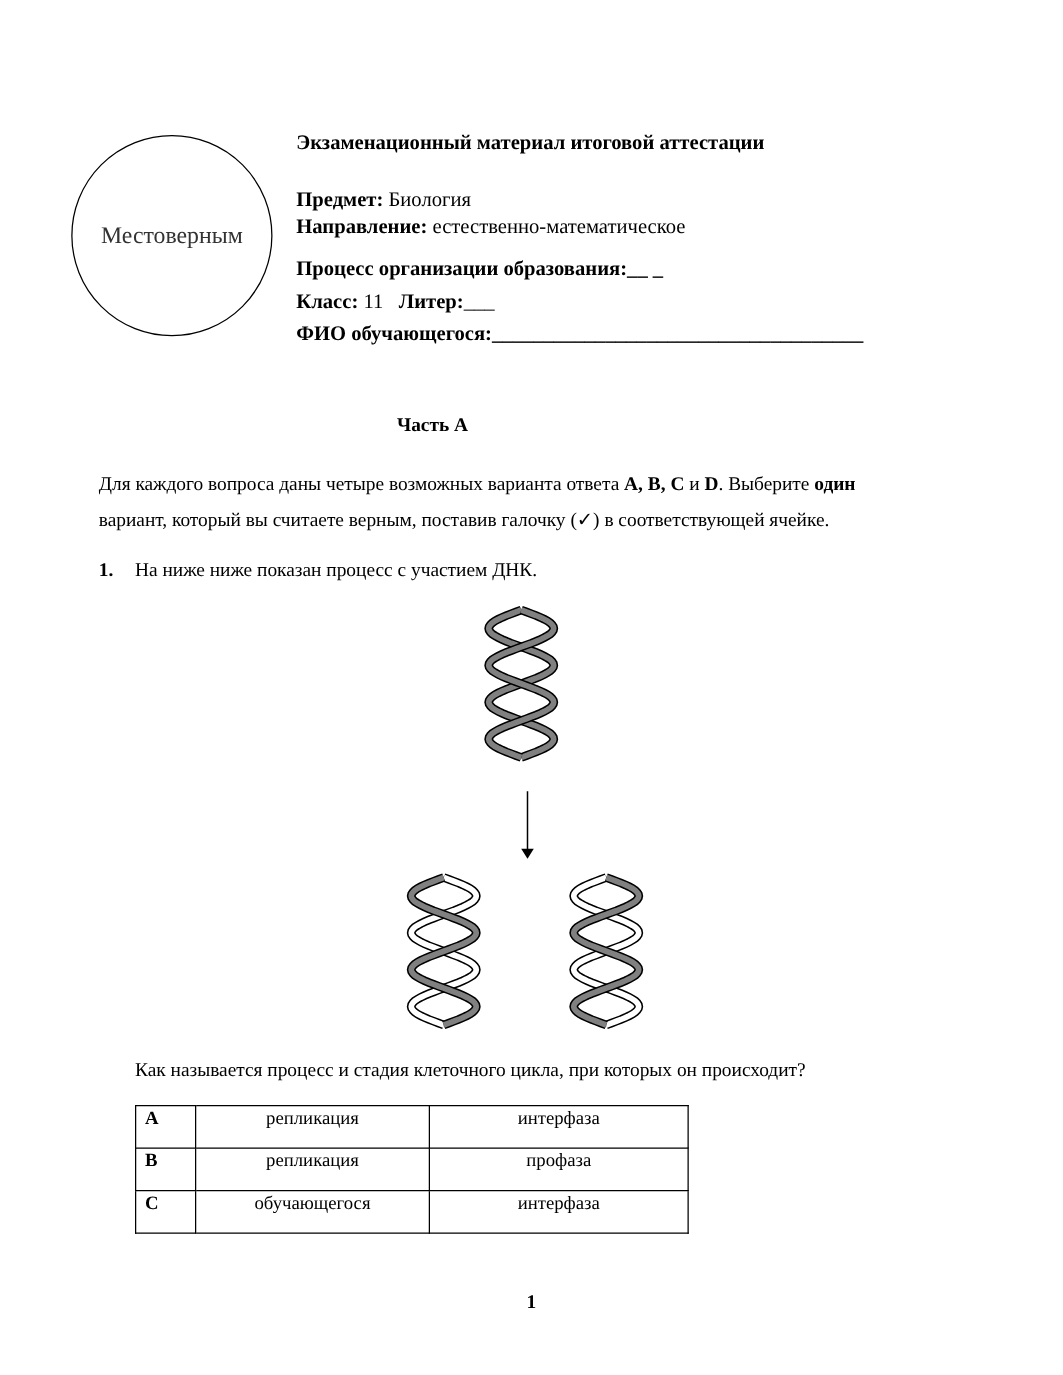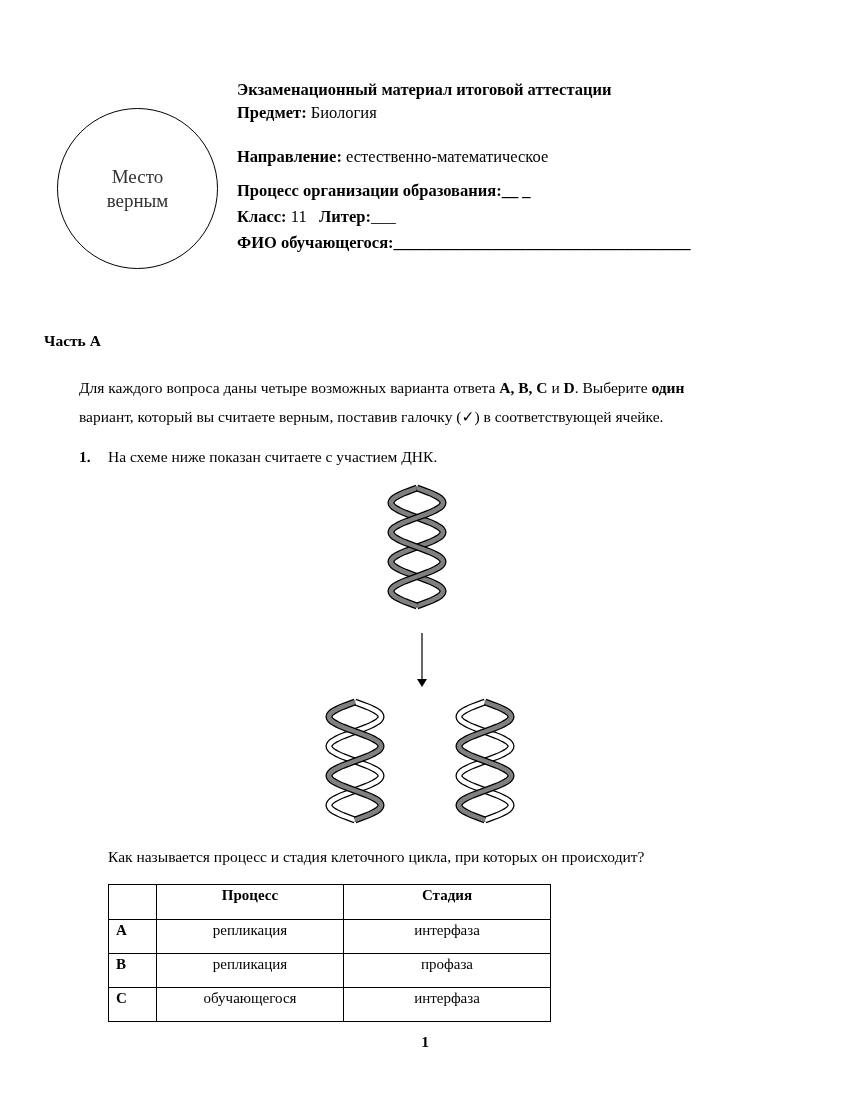--- a/index.html
+++ b/index.html
@@ -1,25 +1,25 @@
 <!DOCTYPE html>
 <html><head>
 <meta charset="utf-8">
 <style>
   html, body { margin: 0; padding: 0; background: #ffffff; }
   body { width: 850px; height: 1100px; position: relative; overflow: hidden;
          font-family: "Liberation Serif", serif; color: #000; }
   .abs { position: absolute; }
   .stamp { left: 57px; top: 108px; width: 161px; height: 161px; border: 1.5px solid #000;
-           border-radius: 50%; box-sizing: border-box; display: flex; flex-direction: column;
+           border-radius: 50%; box-sizing: border-box; display: flex; 
            align-items: center; justify-content: center; font-size: 19px; line-height: 24px;
            color: #333; }
-  .hdr { left: 237px; font-size: 16.5px; white-space: nowrap; }
+  .hdr { left: 237px; font-size: 16.5px; white-space: nowrap; margin-top: 24px; }
   .hdr b { font-weight: bold; }
-  .part-title { left: 0; width: 692px; top: 332px; text-align: left; font-weight: bold; font-size: 15.5px; margin-left: 44px; }
+  .part-title { left: 0; width: 692px; top: 332px; text-align: center; font-weight: bold; font-size: 15.5px; }
   .intro { left: 79px; top: 373px; width: 640px; font-size: 15.5px; line-height: 29px; }
   .q1 { left: 79px; top: 448px; font-size: 15.5px; }
   .q1 .num { font-weight: bold; display: inline-block; width: 29px; }
   .q1-sub { left: 108px; top: 848px; font-size: 15.5px; }
   table.ans { position: absolute; left: 108px; top: 884px; border-collapse: collapse; font-size: 15px; }
   table.ans td { border: 1px solid #000; height: 31px; padding: 0; vertical-align: top; }
   table.ans td.c0 { width: 48px; padding-left: 7px; font-weight: bold; box-sizing: border-box; padding-top: 2px; }
   table.ans td.c1 { width: 186px; text-align: center; padding-top: 2px; }
   table.ans td.c2 { width: 206px; text-align: center; padding-top: 2px; }
   table.ans tr.head td { height: 32px; font-weight: bold; }
@@ -28,31 +28,31 @@
 </style>
 </head>
 <body>
 
 <div class="abs stamp">
   <span>Место</span>
   <span>верным</span>
 </div>
 
 <div class="abs hdr" style="top:80px"><b>Экзаменационный материал итоговой аттестации</b></div>
-<div class="abs hdr" style="top:103px"><b>Предмет:</b><span> Биология</span></div>
+<div class="abs hdr" style="top:126px"><b>Предмет:</b><span> Биология</span></div>
 <div class="abs hdr" style="top:147px"><b>Направление:</b><span> естественно-математическое</span></div>
 <div class="abs hdr" style="top:181px"><b>Процесс организации образования:__ _</b></div>
 <div class="abs hdr" style="top:207px"><b>Класс:</b><span> 11</span>&nbsp;&nbsp;&nbsp;<b>Литер:</b><span>___</span></div>
 <div class="abs hdr" style="top:233px"><b>ФИО обучающегося:</b><b>____________________________________</b></div>
 
 <div class="abs part-title">Часть А</div>
 
 <div class="abs intro"><span>Для каждого вопроса даны четыре возможных варианта ответа </span><b>A, B, C</b><span> и </span><b>D</b><span>. Выберите </span><b>один</b><span> вариант, который вы считаете верным, поставив галочку (</span><span>✓</span><span>) в соответствующей ячейке.</span></div>
 
-<div class="abs q1"><span class="num">1.</span><span>На схеме ниже показан считаете с участием ДНК.</span></div>
+<div class="abs q1"><span class="num">1.</span><span>На ниже ниже показан процесс с участием ДНК.</span></div>
 
 <svg class="fig" width="250" height="360" viewBox="0 0 250 360">
   <g id="parent" transform="translate(87,8)">
       <path d="M30.0,0.0 L25.9,1.5 L22.0,3.0 L18.2,4.4 L14.7,5.9 L11.6,7.4 L9.0,8.8 L6.8,10.3 L5.3,11.8 L4.3,13.3 L4.0,14.8 L4.3,16.2 L5.3,17.7 L6.8,19.2 L9.0,20.6 L11.6,22.1 L14.7,23.6 L18.2,25.1 L22.0,26.6 L25.9,28.0 L30.0,29.5 L34.1,31.0 L38.0,32.5 L41.8,33.9 L45.3,35.4 L48.4,36.9 L51.0,38.4 L53.2,39.8 L54.7,41.3 L55.7,42.8 L56.0,44.3 L55.7,45.7 L54.7,47.2 L53.2,48.7 L51.0,50.1 L48.4,51.6 L45.3,53.1 L41.8,54.6 L38.0,56.0 L34.1,57.5 L30.0,59.0 L25.9,60.5 L22.0,62.0 L18.2,63.4 L14.7,64.9 L11.6,66.4 L9.0,67.8 L6.8,69.3 L5.3,70.8 L4.3,72.3 L4.0,73.8 L4.3,75.2 L5.3,76.7 L6.8,78.2 L9.0,79.7 L11.6,81.1 L14.7,82.6 L18.2,84.1 L22.0,85.5 L25.9,87.0 L30.0,88.5 L34.1,90.0 L38.0,91.5 L41.8,92.9 L45.3,94.4 L48.4,95.9 L51.0,97.3 L53.2,98.8 L54.7,100.3 L55.7,101.8 L56.0,103.3 L55.7,104.7 L54.7,106.2 L53.2,107.7 L51.0,109.2 L48.4,110.6 L45.3,112.1 L41.8,113.6 L38.0,115.0 L34.1,116.5 L30.0,118.0 " fill="none" stroke="#000000" stroke-width="7" stroke-linecap="butt"></path>
       <path d="M30.0,0.0 L25.9,1.5 L22.0,3.0 L18.2,4.4 L14.7,5.9 L11.6,7.4 L9.0,8.8 L6.8,10.3 L5.3,11.8 L4.3,13.3 L4.0,14.8 L4.3,16.2 L5.3,17.7 L6.8,19.2 L9.0,20.6 L11.6,22.1 L14.7,23.6 L18.2,25.1 L22.0,26.6 L25.9,28.0 L30.0,29.5 L34.1,31.0 L38.0,32.5 L41.8,33.9 L45.3,35.4 L48.4,36.9 L51.0,38.4 L53.2,39.8 L54.7,41.3 L55.7,42.8 L56.0,44.3 L55.7,45.7 L54.7,47.2 L53.2,48.7 L51.0,50.1 L48.4,51.6 L45.3,53.1 L41.8,54.6 L38.0,56.0 L34.1,57.5 L30.0,59.0 L25.9,60.5 L22.0,62.0 L18.2,63.4 L14.7,64.9 L11.6,66.4 L9.0,67.8 L6.8,69.3 L5.3,70.8 L4.3,72.3 L4.0,73.8 L4.3,75.2 L5.3,76.7 L6.8,78.2 L9.0,79.7 L11.6,81.1 L14.7,82.6 L18.2,84.1 L22.0,85.5 L25.9,87.0 L30.0,88.5 L34.1,90.0 L38.0,91.5 L41.8,92.9 L45.3,94.4 L48.4,95.9 L51.0,97.3 L53.2,98.8 L54.7,100.3 L55.7,101.8 L56.0,103.3 L55.7,104.7 L54.7,106.2 L53.2,107.7 L51.0,109.2 L48.4,110.6 L45.3,112.1 L41.8,113.6 L38.0,115.0 L34.1,116.5 L30.0,118.0 " fill="none" stroke="#808080" stroke-width="4.5" stroke-linecap="butt"></path>
       <path d="M30.0,0.0 L34.1,1.5 L38.0,3.0 L41.8,4.4 L45.3,5.9 L48.4,7.4 L51.0,8.8 L53.2,10.3 L54.7,11.8 L55.7,13.3 L56.0,14.8 L55.7,16.2 L54.7,17.7 L53.2,19.2 L51.0,20.6 L48.4,22.1 L45.3,23.6 L41.8,25.1 L38.0,26.6 L34.1,28.0 L30.0,29.5 L25.9,31.0 L22.0,32.5 L18.2,33.9 L14.7,35.4 L11.6,36.9 L9.0,38.4 L6.8,39.8 L5.3,41.3 L4.3,42.8 L4.0,44.3 L4.3,45.7 L5.3,47.2 L6.8,48.7 L9.0,50.1 L11.6,51.6 L14.7,53.1 L18.2,54.6 L22.0,56.0 L25.9,57.5 L30.0,59.0 L34.1,60.5 L38.0,62.0 L41.8,63.4 L45.3,64.9 L48.4,66.4 L51.0,67.8 L53.2,69.3 L54.7,70.8 L55.7,72.3 L56.0,73.8 L55.7,75.2 L54.7,76.7 L53.2,78.2 L51.0,79.7 L48.4,81.1 L45.3,82.6 L41.8,84.1 L38.0,85.5 L34.1,87.0 L30.0,88.5 L25.9,90.0 L22.0,91.5 L18.2,92.9 L14.7,94.4 L11.6,95.9 L9.0,97.3 L6.8,98.8 L5.3,100.3 L4.3,101.8 L4.0,103.3 L4.3,104.7 L5.3,106.2 L6.8,107.7 L9.0,109.2 L11.6,110.6 L14.7,112.1 L18.2,113.6 L22.0,115.0 L25.9,116.5 L30.0,118.0 " fill="none" stroke="#000000" stroke-width="7" stroke-linecap="butt"></path>
       <path d="M30.0,0.0 L34.1,1.5 L38.0,3.0 L41.8,4.4 L45.3,5.9 L48.4,7.4 L51.0,8.8 L53.2,10.3 L54.7,11.8 L55.7,13.3 L56.0,14.8 L55.7,16.2 L54.7,17.7 L53.2,19.2 L51.0,20.6 L48.4,22.1 L45.3,23.6 L41.8,25.1 L38.0,26.6 L34.1,28.0 L30.0,29.5 L25.9,31.0 L22.0,32.5 L18.2,33.9 L14.7,35.4 L11.6,36.9 L9.0,38.4 L6.8,39.8 L5.3,41.3 L4.3,42.8 L4.0,44.3 L4.3,45.7 L5.3,47.2 L6.8,48.7 L9.0,50.1 L11.6,51.6 L14.7,53.1 L18.2,54.6 L22.0,56.0 L25.9,57.5 L30.0,59.0 L34.1,60.5 L38.0,62.0 L41.8,63.4 L45.3,64.9 L48.4,66.4 L51.0,67.8 L53.2,69.3 L54.7,70.8 L55.7,72.3 L56.0,73.8 L55.7,75.2 L54.7,76.7 L53.2,78.2 L51.0,79.7 L48.4,81.1 L45.3,82.6 L41.8,84.1 L38.0,85.5 L34.1,87.0 L30.0,88.5 L25.9,90.0 L22.0,91.5 L18.2,92.9 L14.7,94.4 L11.6,95.9 L9.0,97.3 L6.8,98.8 L5.3,100.3 L4.3,101.8 L4.0,103.3 L4.3,104.7 L5.3,106.2 L6.8,107.7 L9.0,109.2 L11.6,110.6 L14.7,112.1 L18.2,113.6 L22.0,115.0 L25.9,116.5 L30.0,118.0 " fill="none" stroke="#808080" stroke-width="4.5" stroke-linecap="butt"></path>
     </g>
   <g>
     <line x1="122" y1="153" x2="122" y2="200" stroke="#000" stroke-width="1.2"></line>
@@ -69,25 +69,20 @@
       <path d="M30.0,0.0 L25.9,1.5 L22.0,3.0 L18.2,4.4 L14.7,5.9 L11.6,7.4 L9.0,8.8 L6.8,10.3 L5.3,11.8 L4.3,13.3 L4.0,14.8 L4.3,16.2 L5.3,17.7 L6.8,19.2 L9.0,20.6 L11.6,22.1 L14.7,23.6 L18.2,25.1 L22.0,26.6 L25.9,28.0 L30.0,29.5 L34.1,31.0 L38.0,32.5 L41.8,33.9 L45.3,35.4 L48.4,36.9 L51.0,38.4 L53.2,39.8 L54.7,41.3 L55.7,42.8 L56.0,44.3 L55.7,45.7 L54.7,47.2 L53.2,48.7 L51.0,50.1 L48.4,51.6 L45.3,53.1 L41.8,54.6 L38.0,56.0 L34.1,57.5 L30.0,59.0 L25.9,60.5 L22.0,62.0 L18.2,63.4 L14.7,64.9 L11.6,66.4 L9.0,67.8 L6.8,69.3 L5.3,70.8 L4.3,72.3 L4.0,73.8 L4.3,75.2 L5.3,76.7 L6.8,78.2 L9.0,79.7 L11.6,81.1 L14.7,82.6 L18.2,84.1 L22.0,85.5 L25.9,87.0 L30.0,88.5 L34.1,90.0 L38.0,91.5 L41.8,92.9 L45.3,94.4 L48.4,95.9 L51.0,97.3 L53.2,98.8 L54.7,100.3 L55.7,101.8 L56.0,103.3 L55.7,104.7 L54.7,106.2 L53.2,107.7 L51.0,109.2 L48.4,110.6 L45.3,112.1 L41.8,113.6 L38.0,115.0 L34.1,116.5 L30.0,118.0 " fill="none" stroke="#ffffff" stroke-width="4.5" stroke-linecap="butt"></path>
       <path d="M30.0,0.0 L34.1,1.5 L38.0,3.0 L41.8,4.4 L45.3,5.9 L48.4,7.4 L51.0,8.8 L53.2,10.3 L54.7,11.8 L55.7,13.3 L56.0,14.8 L55.7,16.2 L54.7,17.7 L53.2,19.2 L51.0,20.6 L48.4,22.1 L45.3,23.6 L41.8,25.1 L38.0,26.6 L34.1,28.0 L30.0,29.5 L25.9,31.0 L22.0,32.5 L18.2,33.9 L14.7,35.4 L11.6,36.9 L9.0,38.4 L6.8,39.8 L5.3,41.3 L4.3,42.8 L4.0,44.3 L4.3,45.7 L5.3,47.2 L6.8,48.7 L9.0,50.1 L11.6,51.6 L14.7,53.1 L18.2,54.6 L22.0,56.0 L25.9,57.5 L30.0,59.0 L34.1,60.5 L38.0,62.0 L41.8,63.4 L45.3,64.9 L48.4,66.4 L51.0,67.8 L53.2,69.3 L54.7,70.8 L55.7,72.3 L56.0,73.8 L55.7,75.2 L54.7,76.7 L53.2,78.2 L51.0,79.7 L48.4,81.1 L45.3,82.6 L41.8,84.1 L38.0,85.5 L34.1,87.0 L30.0,88.5 L25.9,90.0 L22.0,91.5 L18.2,92.9 L14.7,94.4 L11.6,95.9 L9.0,97.3 L6.8,98.8 L5.3,100.3 L4.3,101.8 L4.0,103.3 L4.3,104.7 L5.3,106.2 L6.8,107.7 L9.0,109.2 L11.6,110.6 L14.7,112.1 L18.2,113.6 L22.0,115.0 L25.9,116.5 L30.0,118.0 " fill="none" stroke="#000000" stroke-width="7" stroke-linecap="butt"></path>
       <path d="M30.0,0.0 L34.1,1.5 L38.0,3.0 L41.8,4.4 L45.3,5.9 L48.4,7.4 L51.0,8.8 L53.2,10.3 L54.7,11.8 L55.7,13.3 L56.0,14.8 L55.7,16.2 L54.7,17.7 L53.2,19.2 L51.0,20.6 L48.4,22.1 L45.3,23.6 L41.8,25.1 L38.0,26.6 L34.1,28.0 L30.0,29.5 L25.9,31.0 L22.0,32.5 L18.2,33.9 L14.7,35.4 L11.6,36.9 L9.0,38.4 L6.8,39.8 L5.3,41.3 L4.3,42.8 L4.0,44.3 L4.3,45.7 L5.3,47.2 L6.8,48.7 L9.0,50.1 L11.6,51.6 L14.7,53.1 L18.2,54.6 L22.0,56.0 L25.9,57.5 L30.0,59.0 L34.1,60.5 L38.0,62.0 L41.8,63.4 L45.3,64.9 L48.4,66.4 L51.0,67.8 L53.2,69.3 L54.7,70.8 L55.7,72.3 L56.0,73.8 L55.7,75.2 L54.7,76.7 L53.2,78.2 L51.0,79.7 L48.4,81.1 L45.3,82.6 L41.8,84.1 L38.0,85.5 L34.1,87.0 L30.0,88.5 L25.9,90.0 L22.0,91.5 L18.2,92.9 L14.7,94.4 L11.6,95.9 L9.0,97.3 L6.8,98.8 L5.3,100.3 L4.3,101.8 L4.0,103.3 L4.3,104.7 L5.3,106.2 L6.8,107.7 L9.0,109.2 L11.6,110.6 L14.7,112.1 L18.2,113.6 L22.0,115.0 L25.9,116.5 L30.0,118.0 " fill="none" stroke="#808080" stroke-width="4.5" stroke-linecap="butt"></path>
     </g>
 </svg>
 
 <div class="abs q1-sub">Как называется процесс и стадия клеточного цикла, при которых он происходит?</div>
 
 <table class="ans">
   <tbody>
-      <tr class="head">
-    <td class="c0"></td>
-    <td class="c1">Процесс</td>
-    <td class="c2">Стадия</td>
-  </tr>
   <tr>
     <td class="c0">A</td>
     <td class="c1">репликация</td>
     <td class="c2">интерфаза</td>
   </tr>
   <tr>
     <td class="c0">B</td>
     <td class="c1">репликация</td>
     <td class="c2">профаза</td>
   </tr>

